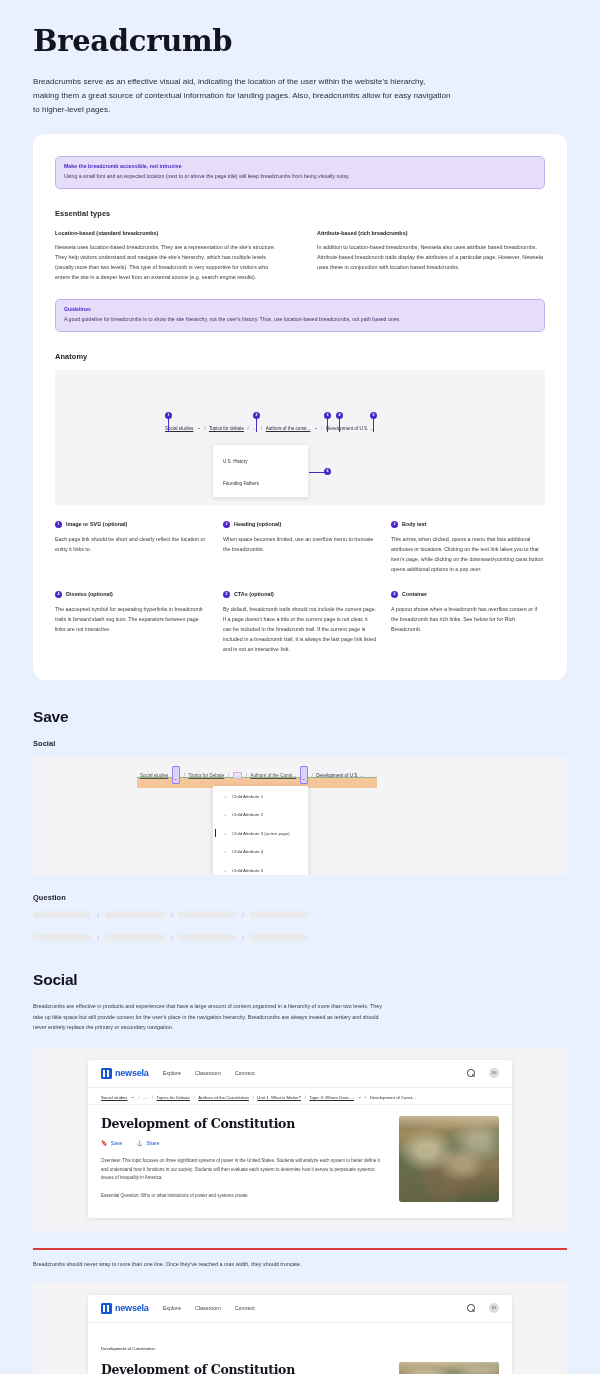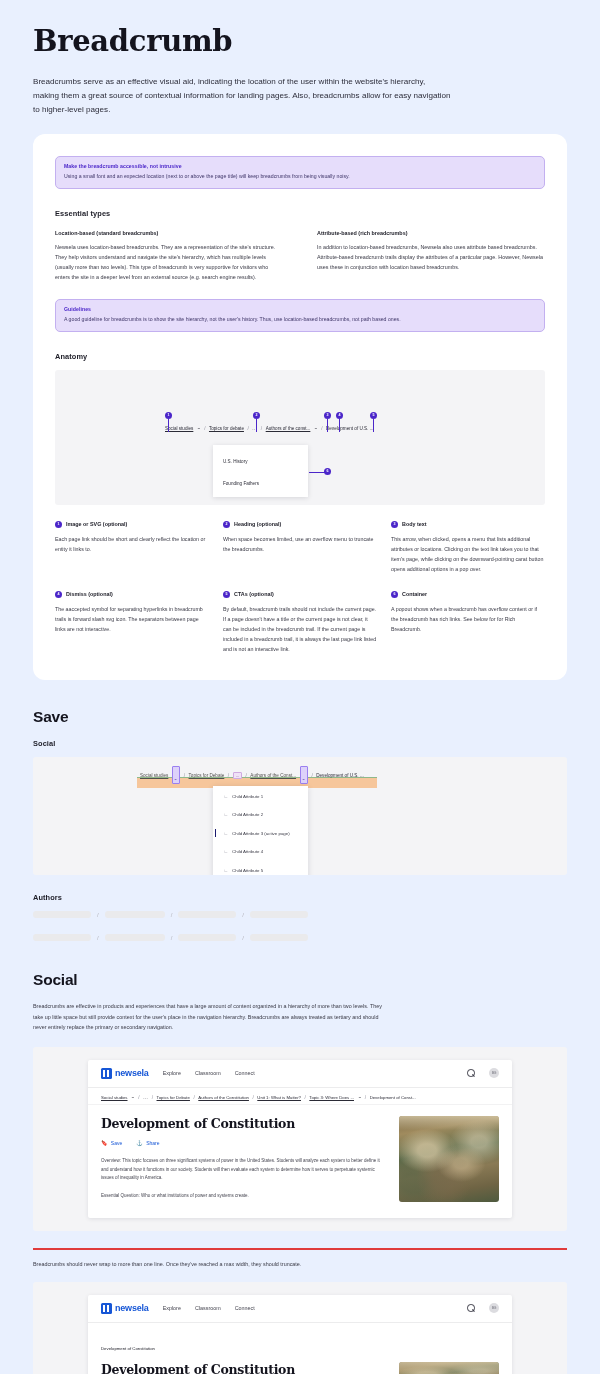--- a/index.html
+++ b/index.html
@@ -443,21 +443,21 @@
           <span class="arr">∟</span>
           <span class="lbl">Child Attribute 4</span>
         </div>
         <div class="mi">
           <span class="arr">∟</span>
           <span class="lbl">Child Attribute 5</span>
         </div>
       </div>
     </div>
 
-    <div class="sec-label tight" style="margin-top:18px;">Authors</div>
+    <div class="sec-label tight" style="margin-top:18px;">Question</div>
     <div class="skel-rows">
       <div class="skel-row">
         <div class="skel-bar" style="width:58px;"></div>
         <div class="skel-sep">/</div>
         <div class="skel-bar" style="width:60px;"></div>
         <div class="skel-sep">/</div>
         <div class="skel-bar" style="width:58px;"></div>
         <div class="skel-sep">/</div>
         <div class="skel-bar" style="width:58px;"></div>
       </div>

